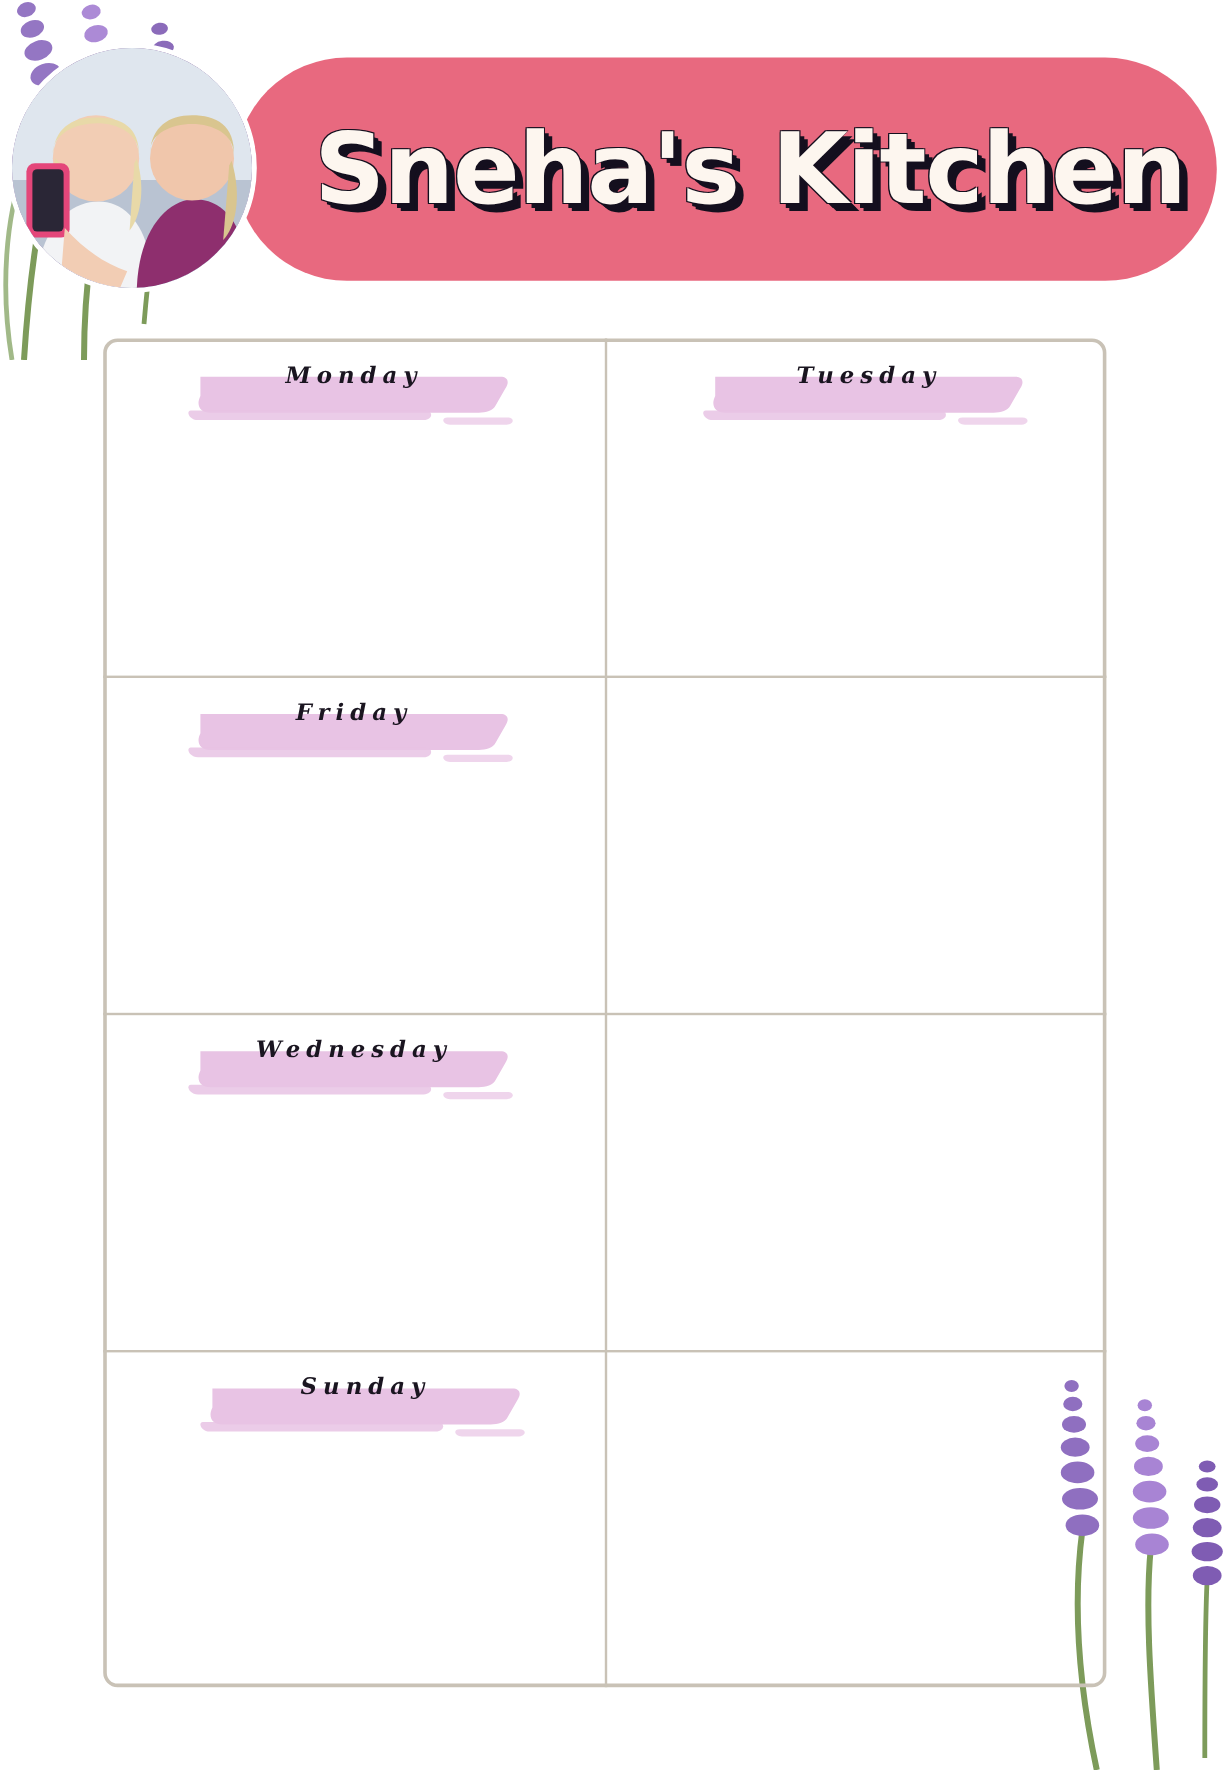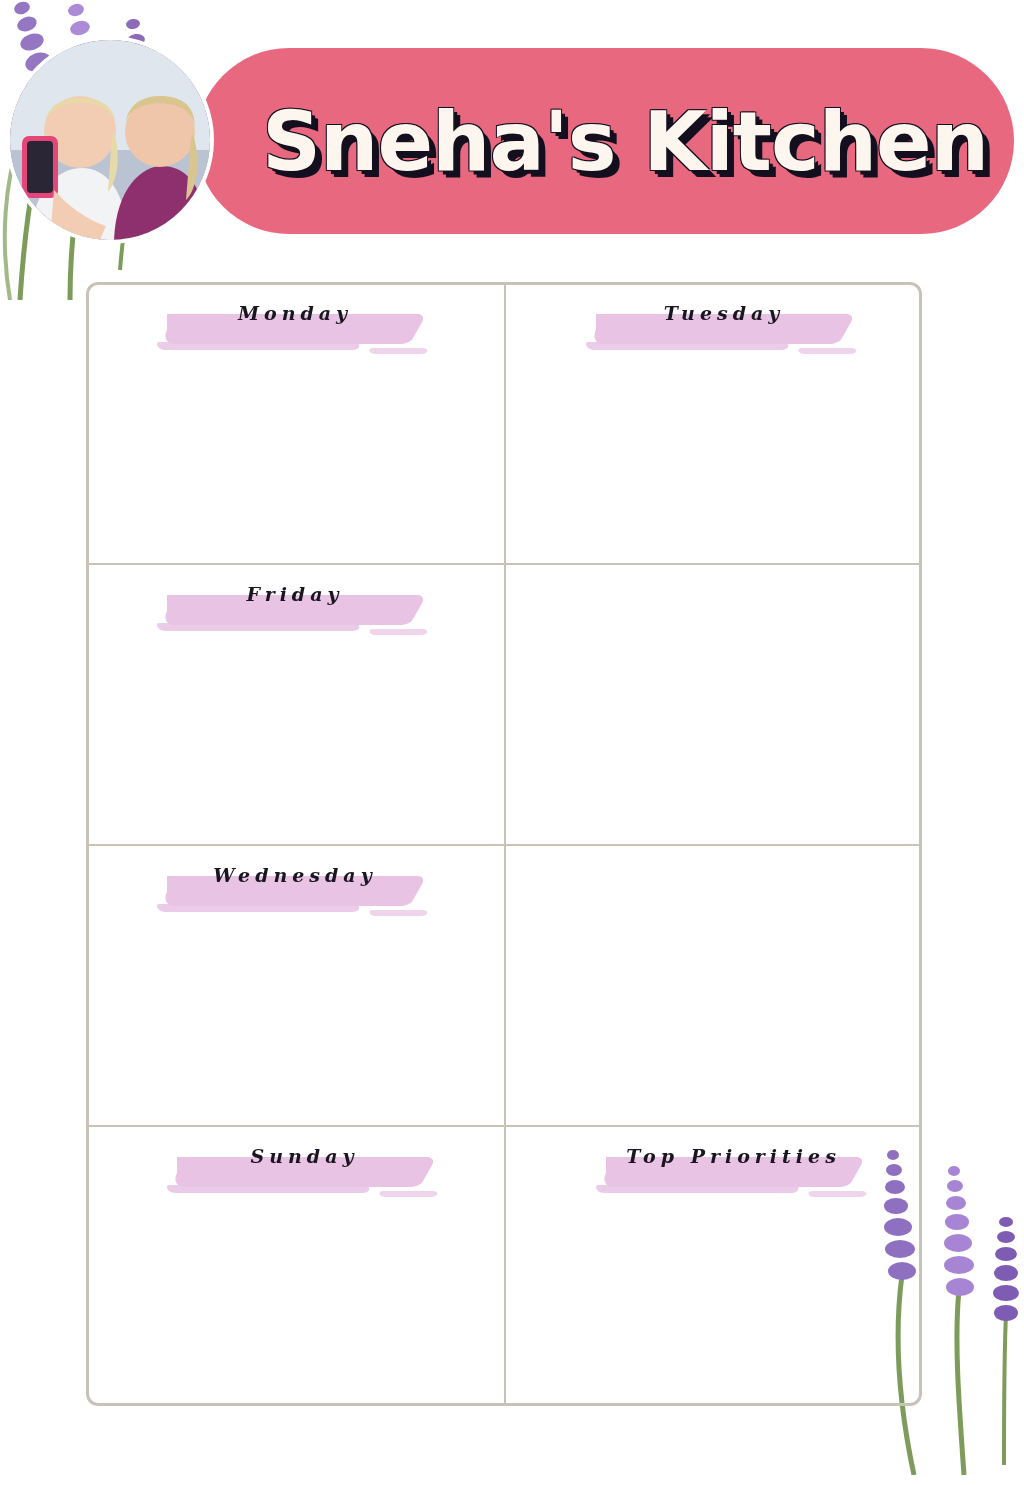--- a/index.html
+++ b/index.html
@@ -326,24 +326,13 @@
       <svg class="brush" viewBox="0 0 280 56" xmlns="http://www.w3.org/2000/svg">
         <path d="M12 10 H262 C268 10 270 14 266 20 L258 34 C256 38 250 40 244 40 H20 C12 40 8 34 12 26 Z" fill="#e8c3e4"></path>
         <path d="M4 38 H200 C206 38 206 46 198 46 H10 C2 46 0 38 4 38 Z" fill="#e8c3e4" opacity="0.85"></path>
         <path d="M218 44 H268 C274 44 274 50 266 50 H220 C214 50 212 44 218 44 Z" fill="#e8c3e4" opacity="0.7"></path>
       </svg>
       <span class="day-label">Sunday</span>
     </div>
     <div class="cell-body"></div>
   </div>
 
-  <div class="cell r3 c1">
-    <div class="label-wrap">
-      <svg class="brush" viewBox="0 0 280 56" xmlns="http://www.w3.org/2000/svg">
-        <path d="M12 10 H262 C268 10 270 14 266 20 L258 34 C256 38 250 40 244 40 H20 C12 40 8 34 12 26 Z" fill="#e8c3e4"></path>
-        <path d="M4 38 H200 C206 38 206 46 198 46 H10 C2 46 0 38 4 38 Z" fill="#e8c3e4" opacity="0.85"></path>
-        <path d="M218 44 H268 C274 44 274 50 266 50 H220 C214 50 212 44 218 44 Z" fill="#e8c3e4" opacity="0.7"></path>
-      </svg>
-      <span class="day-label">Top Priorities</span>
-    </div>
-    <div class="cell-body"></div>
-  </div>
 </div>
 
 </body></html>

